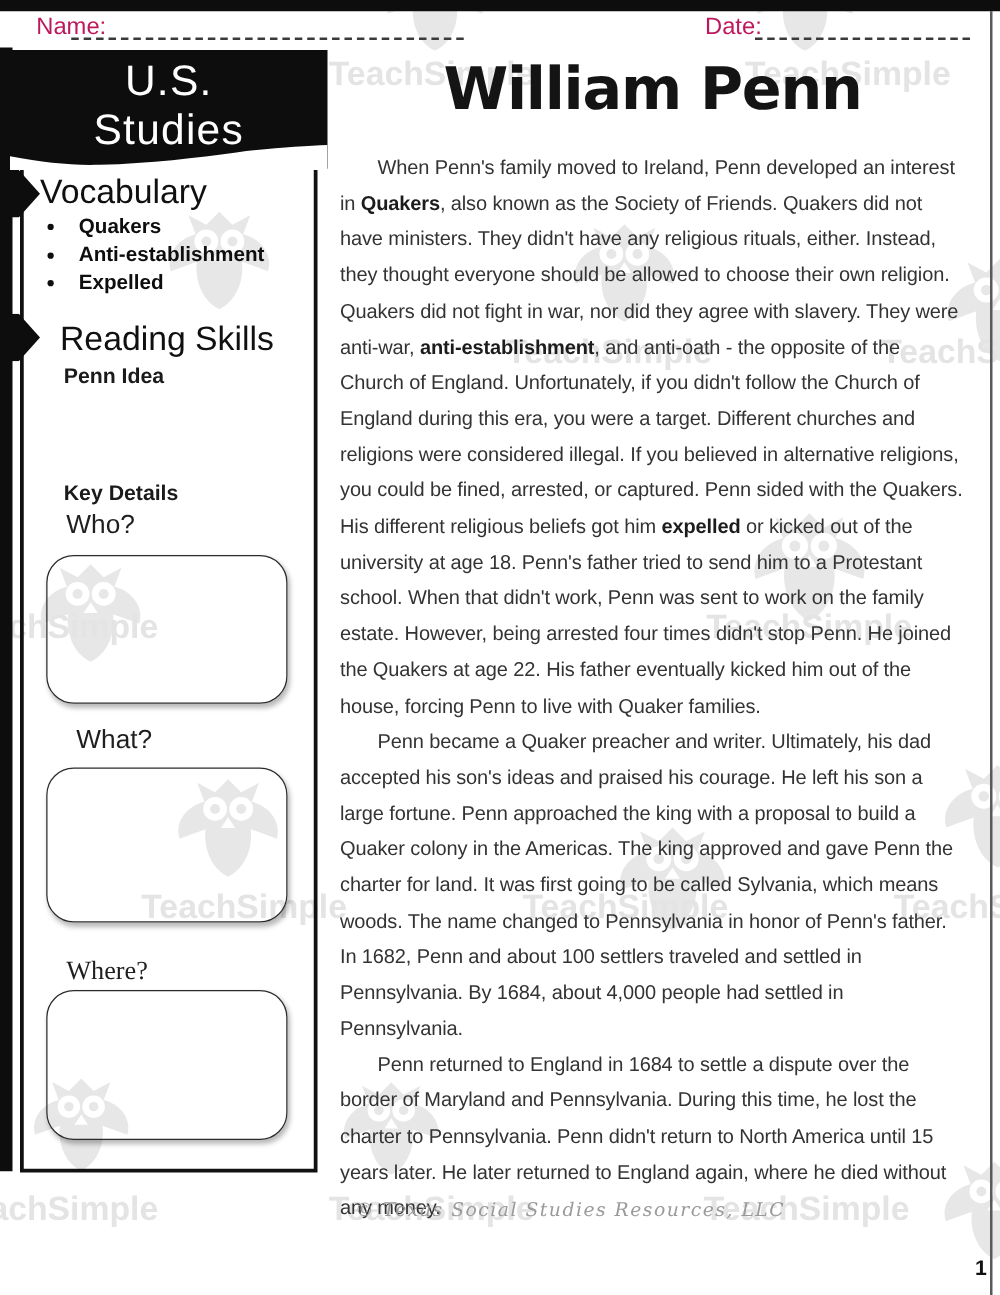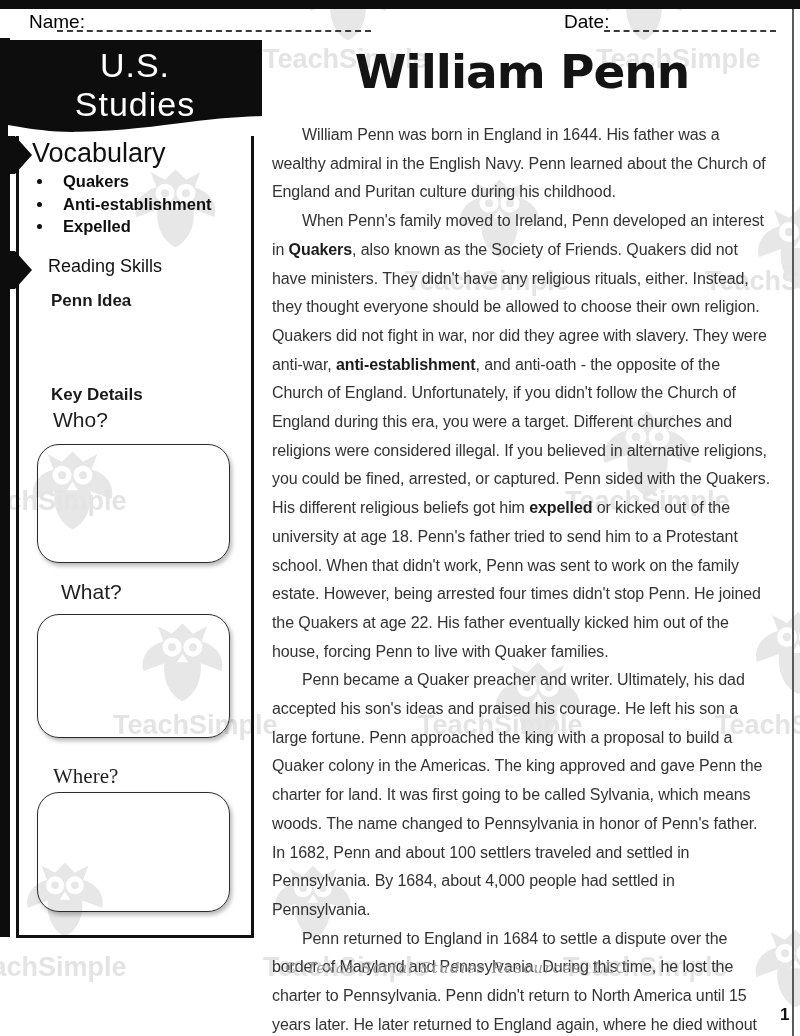--- a/index.html
+++ b/index.html
@@ -13,21 +13,21 @@
   .wm-owl svg{display:block;width:100%;height:100%;}
   .wm-text{
     position:absolute;font-weight:bold;font-size:27px;letter-spacing:0px;
     color:#e4e4e4;white-space:nowrap;
   }
   
   .topbar{position:absolute;left:0;top:0;width:800px;height:9px;background:#0d0d0d;z-index:3;}
   .left-strip{position:absolute;left:0;top:38px;width:10px;height:899px;background:#0d0d0d;z-index:2;}
   .right-edge{position:absolute;left:792px;top:9px;width:2px;height:1027px;background:#5a5a5a;z-index:2;}
   
-  .hand-label{position:absolute;font-size:19px;color:#000000;z-index:2;}
+  .hand-label{position:absolute;font-size:19px;color:#be185d;z-index:2;}
   .name-label{left:29px;top:11px;}
   .date-label{left:564px;top:11px;}
   .fill-line{position:absolute;height:0;border-bottom:2.6px dashed #3a3a3a;z-index:2;}
   .name-line{left:57px;top:30px;width:314px;}
   .date-line{left:604px;top:30px;width:172px;}
   
   .badge{
     position:absolute;left:8px;top:40px;width:254px;height:95px;background:#0d0d0d;
     z-index:4;text-align:center;color:#fff;
   }
@@ -42,21 +42,21 @@
   .arrow-marker{position:absolute;left:1px;width:32px;height:38px;z-index:5;}
   .arrow-1{top:136px;}
   .arrow-2{top:251px;}
   .side-abs{position:absolute;z-index:2;}
   .vocab-heading{left:32px;top:138px;font-size:27px;font-weight:400;color:#101010;}
   .vocab-list{
     left:40px;top:173px;margin:0;padding:0 0 0 14px;list-style:disc;
     font-size:16.5px;font-weight:bold;color:#0e0e0e;
   }
   .vocab-list li{margin:0 0 5px 0;padding-left:9px;line-height:17.5px;}
-  .rs-heading{left:48px;top:256px;font-size:18px;font-weight:400;color:#101010;}
+  .rs-heading{left:48px;top:256px;font-size:27px;font-weight:400;color:#101010;}
   .mi-label{left:51px;top:291px;font-size:17px;font-weight:bold;}
   .mi-text{left:51px;top:313px;width:194px;font-size:16px;line-height:21.5px;color:#1f1f1f;}
   .kd-label{left:51px;top:385px;font-size:17px;font-weight:bold;}
   .prompt-label{position:absolute;font-size:21px;color:#1f1f1f;z-index:2;}
   .answer-box{
     position:absolute;left:37px;width:193px;border:1.7px solid #2b2b2b;border-radius:22px;
     background:transparent;box-shadow:2px 3px 4px rgba(0,0,0,0.28);box-sizing:border-box;z-index:2;
   }
   .pl-1{left:53px;top:408px;} .ab-1{top:444px;height:119px;}
   .pl-2{left:61px;top:580px;text-align:center;} .ab-2{top:614px;height:124px;}
@@ -270,21 +270,20 @@
       <div class="prompt-label pl-1">Who?</div>
       <div class="answer-box ab-1"></div>
       <div class="prompt-label pl-2">What?</div>
       <div class="answer-box ab-2"></div>
       <div class="prompt-label pl-3">Where?</div>
       <div class="answer-box ab-3"></div>
     </div>
 
   <h1 class="article-title">William Penn</h1>
   <div class="article-body" id="paragraphs">
-      <p><span>William Penn was born in England in 1644. His father was a wealthy admiral in the English Navy. Penn learned about the Church of England and Puritan culture during his childhood.</span></p>
       <p><span>When Penn's family moved to Ireland, Penn developed an interest in </span><span class="b">Quakers</span><span>, also known as the Society of Friends. Quakers did not have ministers. They didn't have any religious rituals, either. Instead, they thought everyone should be allowed to choose their own religion. Quakers did not fight in war, nor did they agree with slavery. They were anti-war, </span><span class="b">anti-establishment</span><span>, and anti-oath - the opposite of the Church of England. Unfortunately, if you didn't follow the Church of England during this era, you were a target. Different churches and religions were considered illegal. If you believed in alternative religions, you could be fined, arrested, or captured. Penn sided with the Quakers. His different religious beliefs got him </span><span class="b">expelled</span><span> or kicked out of the university at age 18. Penn's father tried to send him to a Protestant school. When that didn't work, Penn was sent to work on the family estate. However, being arrested four times didn't stop Penn. He joined the Quakers at age 22. His father eventually kicked him out of the house, forcing Penn to live with Quaker families.</span></p>
       <p><span>Penn became a Quaker preacher and writer. Ultimately, his dad accepted his son's ideas and praised his courage. He left his son a large fortune. Penn approached the king with a proposal to build a Quaker colony in the Americas. The king approved and gave Penn the charter for land. It was first going to be called Sylvania, which means woods. The name changed to Pennsylvania in honor of Penn's father. In 1682, Penn and about 100 settlers traveled and settled in Pennsylvania. By 1684, about 4,000 people had settled in Pennsylvania.</span></p>
       <p><span>Penn returned to England in 1684 to settle a dispute over the border of Maryland and Pennsylvania. During this time, he lost the charter to Pennsylvania. Penn didn't return to North America until 15 years later. He later returned to England again, where he died without any money.</span></p>
     </div>
 
   <span class="copyright">© Texas Social Studies Resources, LLC</span>
   <span class="pagenum">1</span>
 </div>
 
 </body></html>

